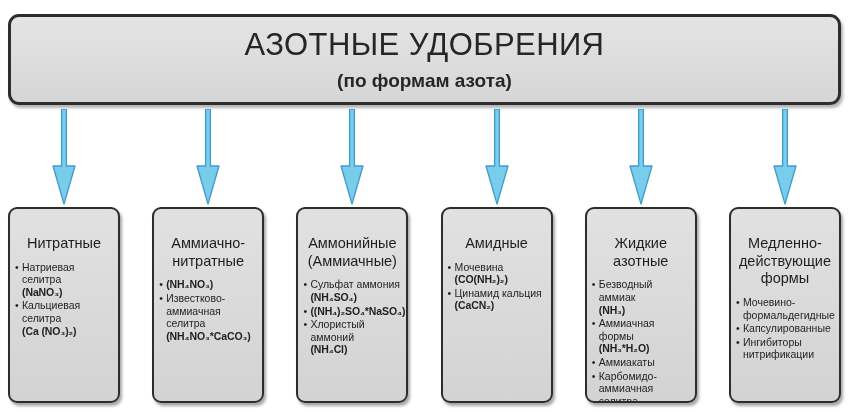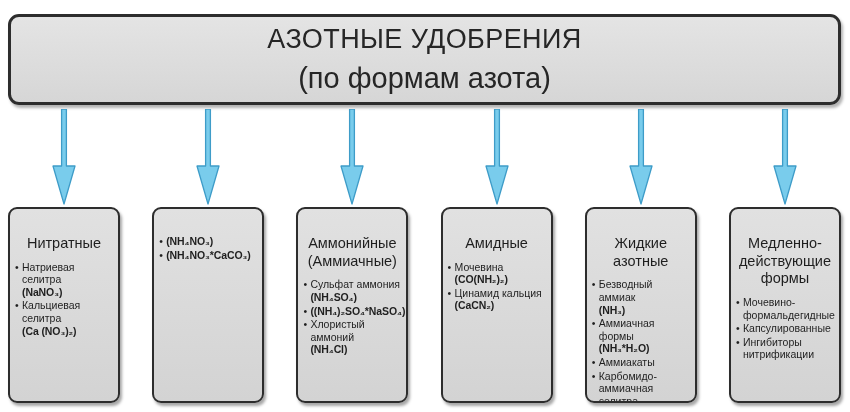--- a/index.html
+++ b/index.html
@@ -12,22 +12,22 @@
   }
   .diagram { position:absolute; inset:0; }
 
   .header-box {
     position:absolute; left:8px; top:14px; width:833px; height:91px;
     background:linear-gradient(180deg,#e4e4e4 0%,#d6d6d6 100%);
     border:3px solid #2d2d2d; border-radius:11px;
     box-shadow:2px 3px 3px rgba(0,0,0,0.30);
     display:flex; flex-direction:column; justify-content:center; align-items:center;
   }
-  .header-title   { font-size:27px; color:#262626; letter-spacing:0.4px; }
-  .header-subtitle{ font-size:29px; color:#262626; margin-top:7px; }
+  .header-title   { font-size:31px; color:#262626; letter-spacing:0.4px; }
+  .header-subtitle{ font-size:19px; color:#262626; margin-top:7px;font-weight:bold; }
 
   .arrow-row {
     position:absolute; left:8px; top:109px; width:833px; height:97px;
     display:flex; justify-content:space-between;
   }
   .arrow-slot { width:112px; display:flex; justify-content:center; align-items:flex-start; }
 
   .category-row {
     position:absolute; left:8px; top:207px; width:833px; height:196px;
     display:flex; justify-content:space-between; align-items:stretch;
@@ -107,29 +107,31 @@
         </div>
         <div class="item">
           <span class="bullet">•</span>
           <div class="item-body">
             <div class="item-name">Кальциевая селитра</div>
             <div class="item-formula">(Ca (NO₃)₂)</div>
           </div>
         </div>
       </div>
       <div class="category-box">
+        <div class="category-title">Аммиачно-нитратные</div>
         <div class="item">
           <span class="bullet">•</span>
           <div class="item-body">
             <div class="item-formula">(NH₄NO₃)</div>
           </div>
         </div>
         <div class="item">
           <span class="bullet">•</span>
           <div class="item-body">
+            <div class="item-name">Известково-аммиачная селитра</div>
             <div class="item-formula">(NH₄NO₃*CaCO₃)</div>
           </div>
         </div>
       </div>
       <div class="category-box">
         <div class="category-title">Аммонийные (Аммиачные)</div>
         <div class="item">
           <span class="bullet">•</span>
           <div class="item-body">
             <div class="item-name">Сульфат аммония</div>

